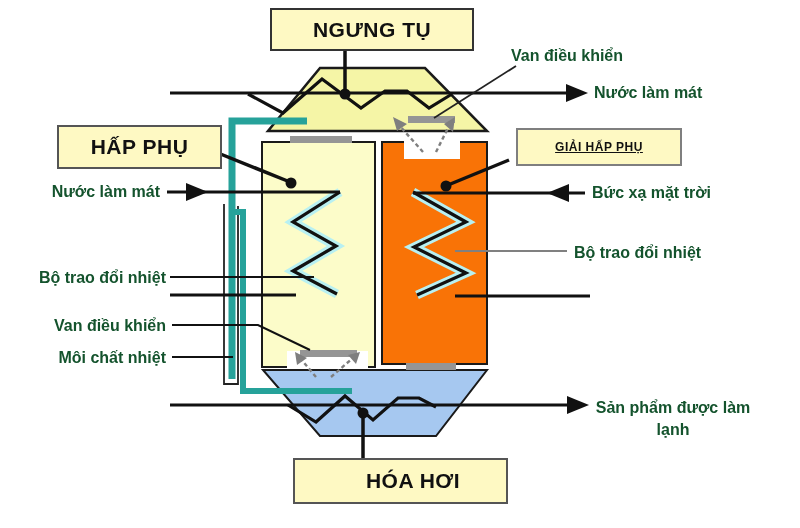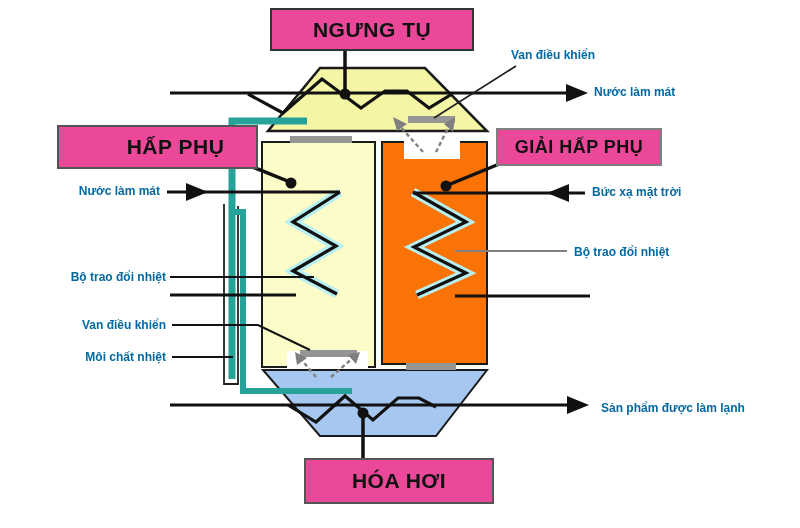--- a/index.html
+++ b/index.html
@@ -2,26 +2,26 @@
 <html><head>
 <meta charset="utf-8">
 <style>
   html,body{margin:0;padding:0;background:#fff;}
   #stage{
     position:relative;width:800px;height:528px;background:#ffffff;overflow:hidden;
     font-family:"Liberation Sans","DejaVu Sans",sans-serif;
   }
   #stage svg{position:absolute;left:0;top:0;}
   .titlebox{
-    position:absolute;background:#ec4899;border:2px solid #4d4d4d;
+    position:absolute;background:#fef9c3;border:2px solid #4d4d4d;
     display:flex;align-items:center;justify-content:center;
     font-weight:bold;font-size:21px;color:#111;letter-spacing:0.5px;white-space:nowrap;
   }
   .lbl{
-    position:absolute;font-weight:bold;font-size:12px;color:#0369a1;white-space:nowrap;line-height:21px;
+    position:absolute;font-weight:bold;font-size:16px;color:#14532d;white-space:nowrap;line-height:21px;
   }
   .lbl.right-align{text-align:right;white-space:nowrap;}
   .lbl.wrap{white-space:normal;text-align:center;line-height:22px;margin-top:21px;}
 </style>
 </head>
 <body>
 
 <div id="stage">
 
   <svg width="800" height="528" viewBox="0 0 800 528">
@@ -108,29 +108,29 @@
       <line x1="331" y1="377" x2="354" y2="357"></line>
     </g>
     <polygon points="295,352 297,365 307,358" fill="#7F7F7F"></polygon>
     <polygon points="360,352 348,355 356,364" fill="#7F7F7F"></polygon>
   </svg>
 
   <div class="titlebox" style="left:270px;top:8px;width:200px;height:39px;border-color:#333;">
     <span>NGƯNG TỤ</span>
   </div>
 
-  <div class="titlebox" style="left:57px;top:125px;width:161px;height:40px;border-color:#555;padding-left:36px;">
+  <div class="titlebox" style="left:57px;top:125px;width:161px;height:40px;border-color:#555;">
     <span>HẤP PHỤ</span>
   </div>
 
-  <div class="titlebox" style="left:496px;top:128px;width:162px;height:34px;border-color:#7f7f7f;font-size:18px;">
+  <div class="titlebox" style="left:516px;top:128px;width:162px;height:34px;border-color:#7f7f7f;font-size:12px;text-decoration:underline;">
     <span>GIẢI HẤP PHỤ</span>
   </div>
 
-  <div class="titlebox" style="left:304px;top:458px;width:186px;height:42px;border-color:#555;">
+  <div class="titlebox" style="left:293px;top:458px;width:186px;height:42px;border-color:#555;padding-left:25px;">
     <span>HÓA HƠI</span>
   </div>
 
   <div class="lbl" style="left:511px;top:45px;">Van điều khiển</div>
 
   <div class="lbl" style="left:594px;top:82px;">Nước làm mát</div>
 
   <div class="lbl right-align" style="left:0px;top:181px;width:160px;">Nước làm mát</div>
 
   <div class="lbl" style="left:592px;top:182px;">Bức xạ mặt trời</div>

